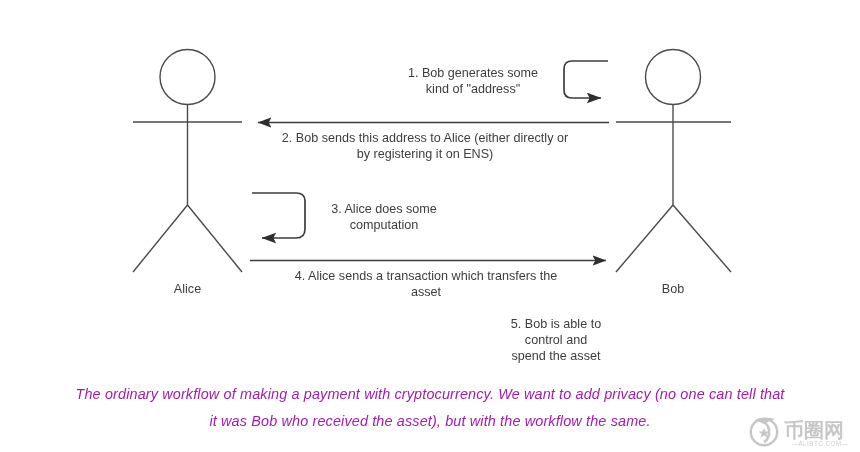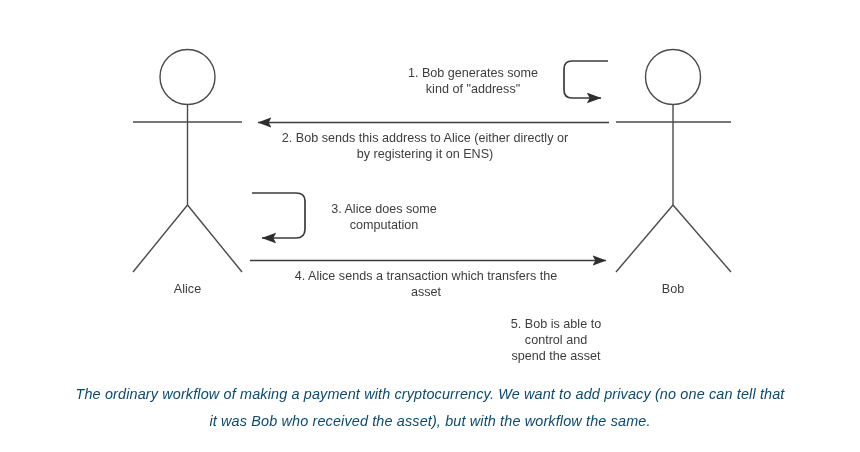--- a/index.html
+++ b/index.html
@@ -60,21 +60,21 @@
   .caption {
     position: absolute;
     left: 0;
     top: 381px;
     width: 860px;
     text-align: center;
     font-family: "Liberation Sans", sans-serif;
     font-style: italic;
     font-size: 14.4px;
     line-height: 27px;
-    color: #0c4a6e;
+    color: #a21caf;
     letter-spacing: 0.15px;
   }
   .caption .line {
     display: block;
     white-space: nowrap;
   }
   .watermark {
     position: absolute;
     left: 748px;
     top: 412px;
@@ -156,14 +156,26 @@
     <text class="step" x="556" y="328">5. Bob is able to</text>
     <text class="step" x="556" y="344">control and</text>
     <text class="step" x="556" y="360">spend the asset</text>
   </svg>
 
   <div class="caption">
     <span class="line">The ordinary workflow of making a payment with cryptocurrency. We want to add privacy (no one can tell that</span>
     <span class="line">it was Bob who received the asset), but with the workflow the same.</span>
   </div>
 
+  <div class="watermark">
+    <svg viewBox="0 0 108 38" width="108" height="38">
+      <g>
+        <circle cx="16" cy="20" r="13.2" fill="none" stroke="#9a9a9a" stroke-width="2.4"></circle>
+        <path d="M7,8 Q17,4 27,7 Q21,9 16,12" fill="#9a9a9a"></path>
+        <path d="M16,10 Q22,14 21,22 Q20,28 16,30" fill="none" stroke="#9a9a9a" stroke-width="2.6"></path>
+        <path d="M16,16 L17.6,19.6 L21.4,19.6 L18.4,22 L19.6,25.6 L16,23.4 L12.4,25.6 L13.6,22 L10.6,19.6 L14.4,19.6 Z" fill="#9a9a9a"></path>
+      </g>
+      <text class="wm-zh" x="36" y="25">币圈网</text>
+      <text class="wm-url" x="72" y="34" text-anchor="middle">—ALIBTC.COM—</text>
+    </svg>
+  </div>
 
 </div>
 
 </body></html>

